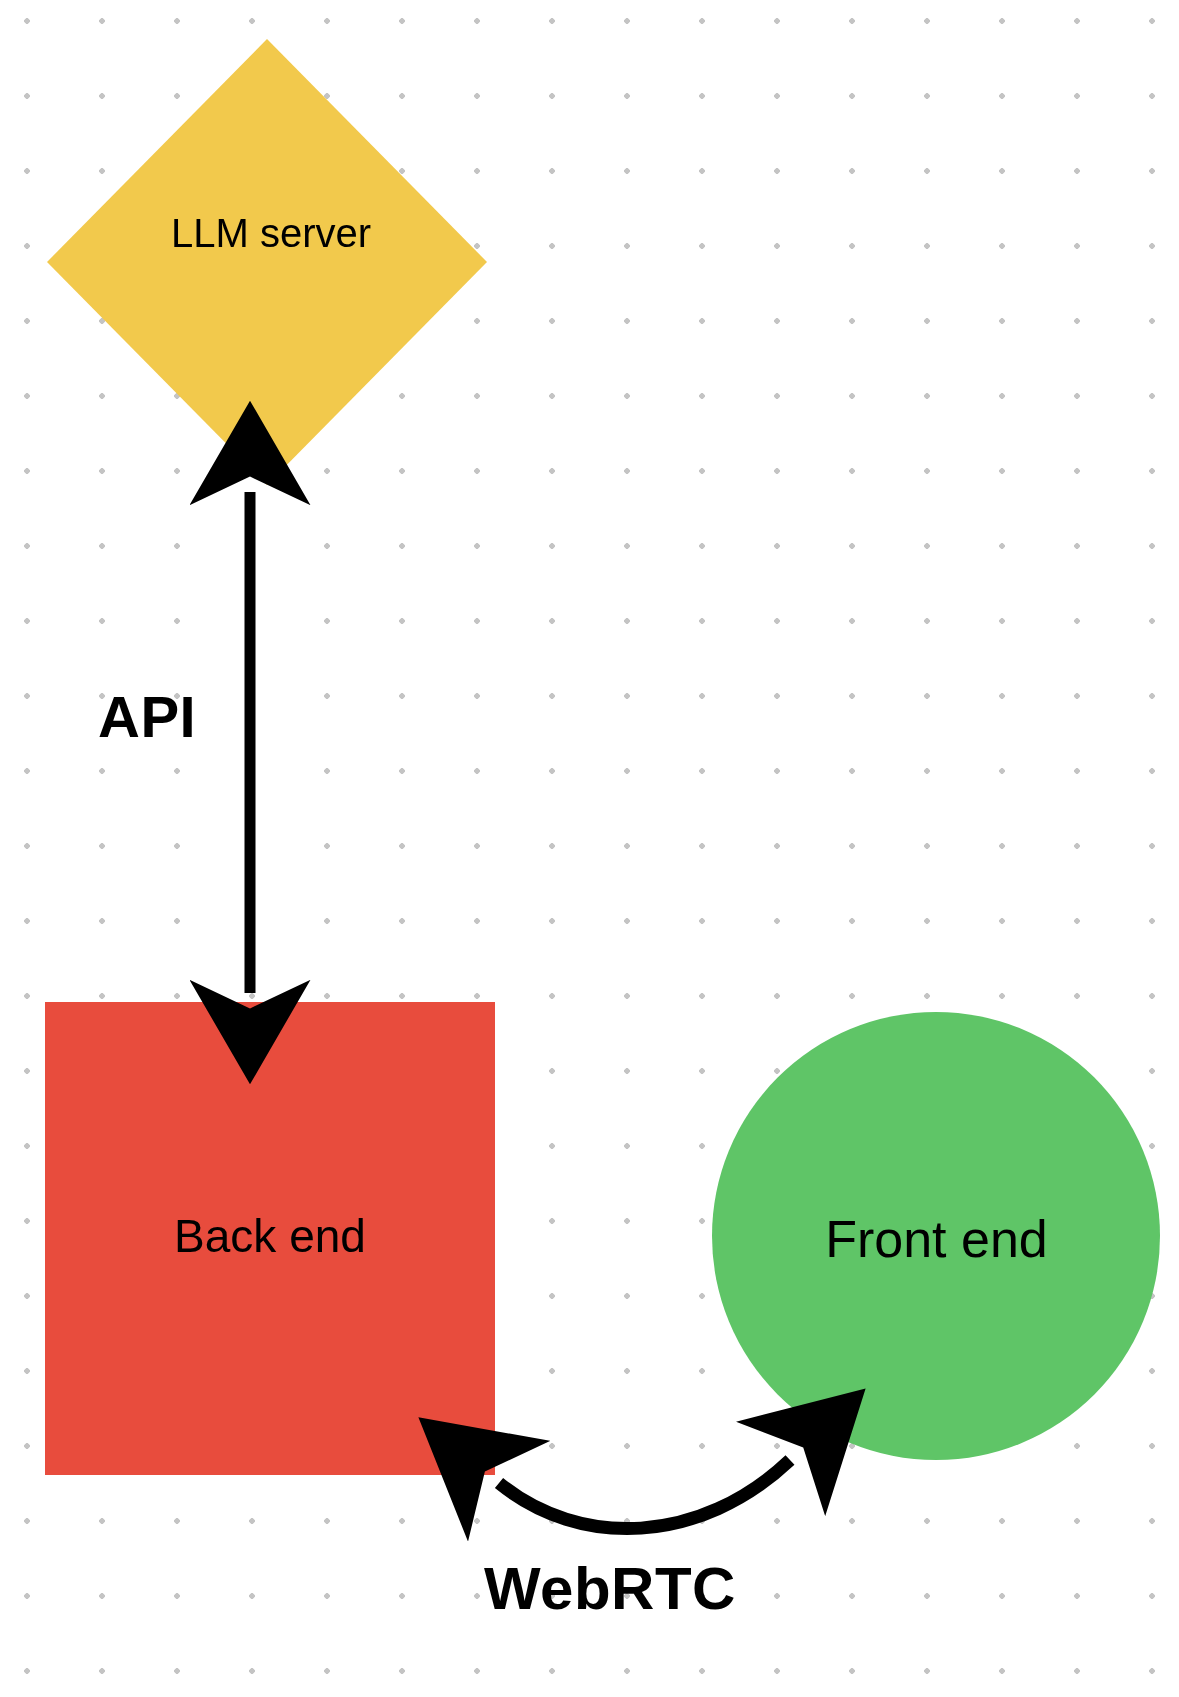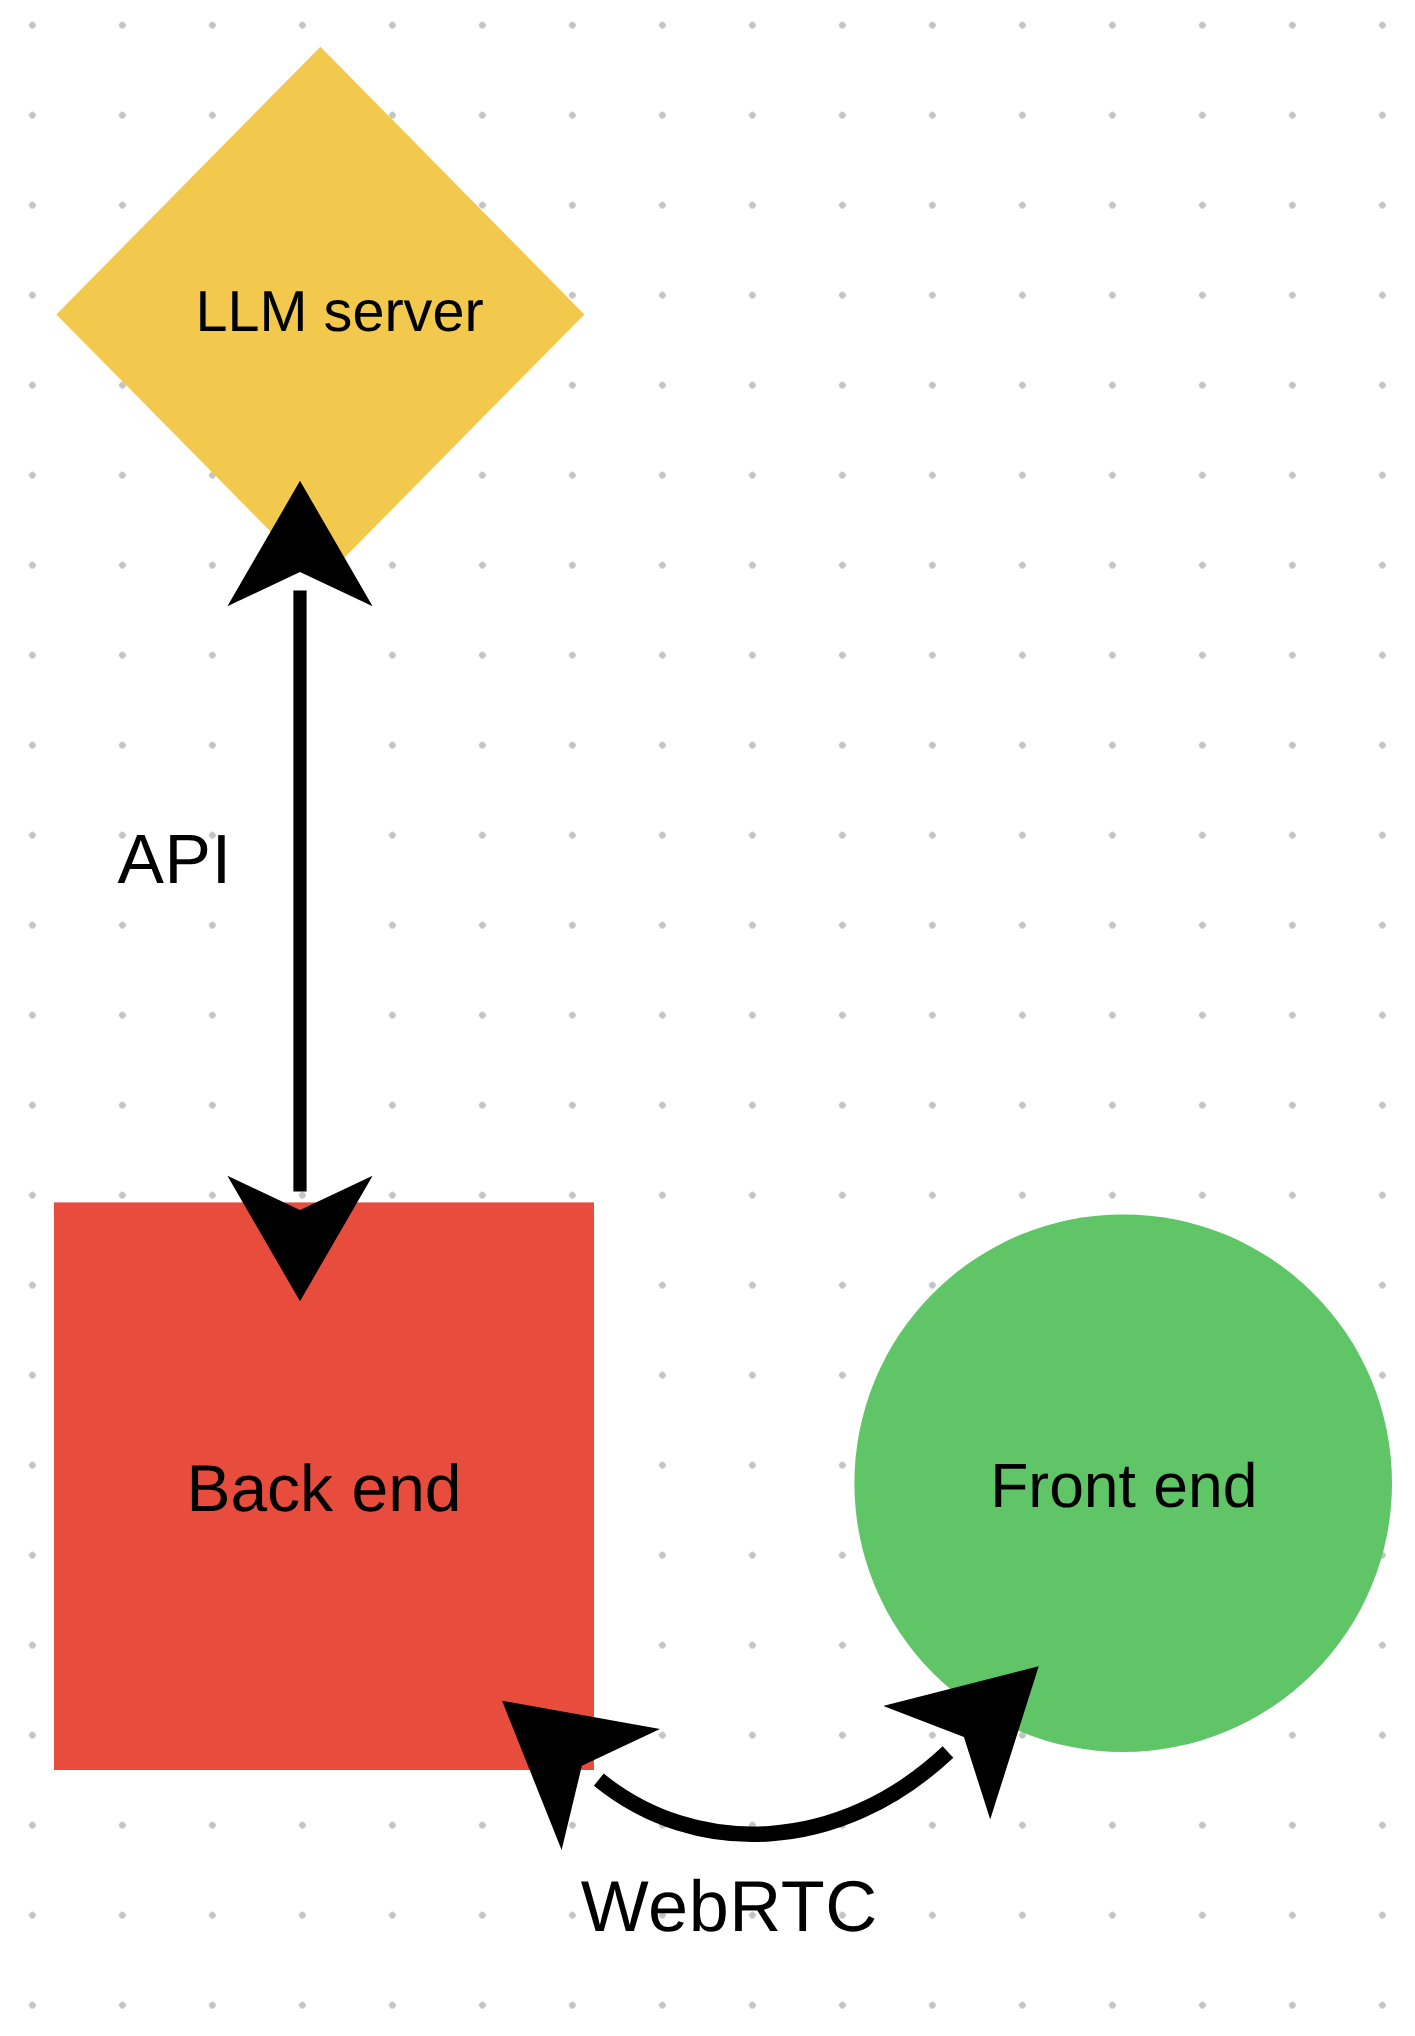--- a/index.html
+++ b/index.html
@@ -38,48 +38,47 @@
     color: #000000;
     font-weight: 400;
     white-space: nowrap;
     text-align: center;
     line-height: 1;
     user-select: none;
   }
 
   
   #llm-label {
-    left: 16px;
+    left: 4px;
     top: 213px;
     width: 534px;
-    font-size: 48px;
-    margin-top: 24px;
+    font-size: 40px;
   }
 
   
   #backend-label {
     left: 45px;
     top: 1213px;
     width: 450px;
-    font-size: 55px;
+    font-size: 46px;
   }
 
   
   #frontend-label {
     left: 712px;
     top: 1213px;
     width: 449px;
     font-size: 52px;
   }
 
   
   .edge-label {
     position: absolute;
     color: #000000;
-    font-weight: 400;
+    font-weight: 700;
     white-space: nowrap;
     line-height: 1;
     user-select: none;
     text-align: center;
   }
 
   #api-label {
     left: 98px;
     top: 688px;
     font-size: 58px;

